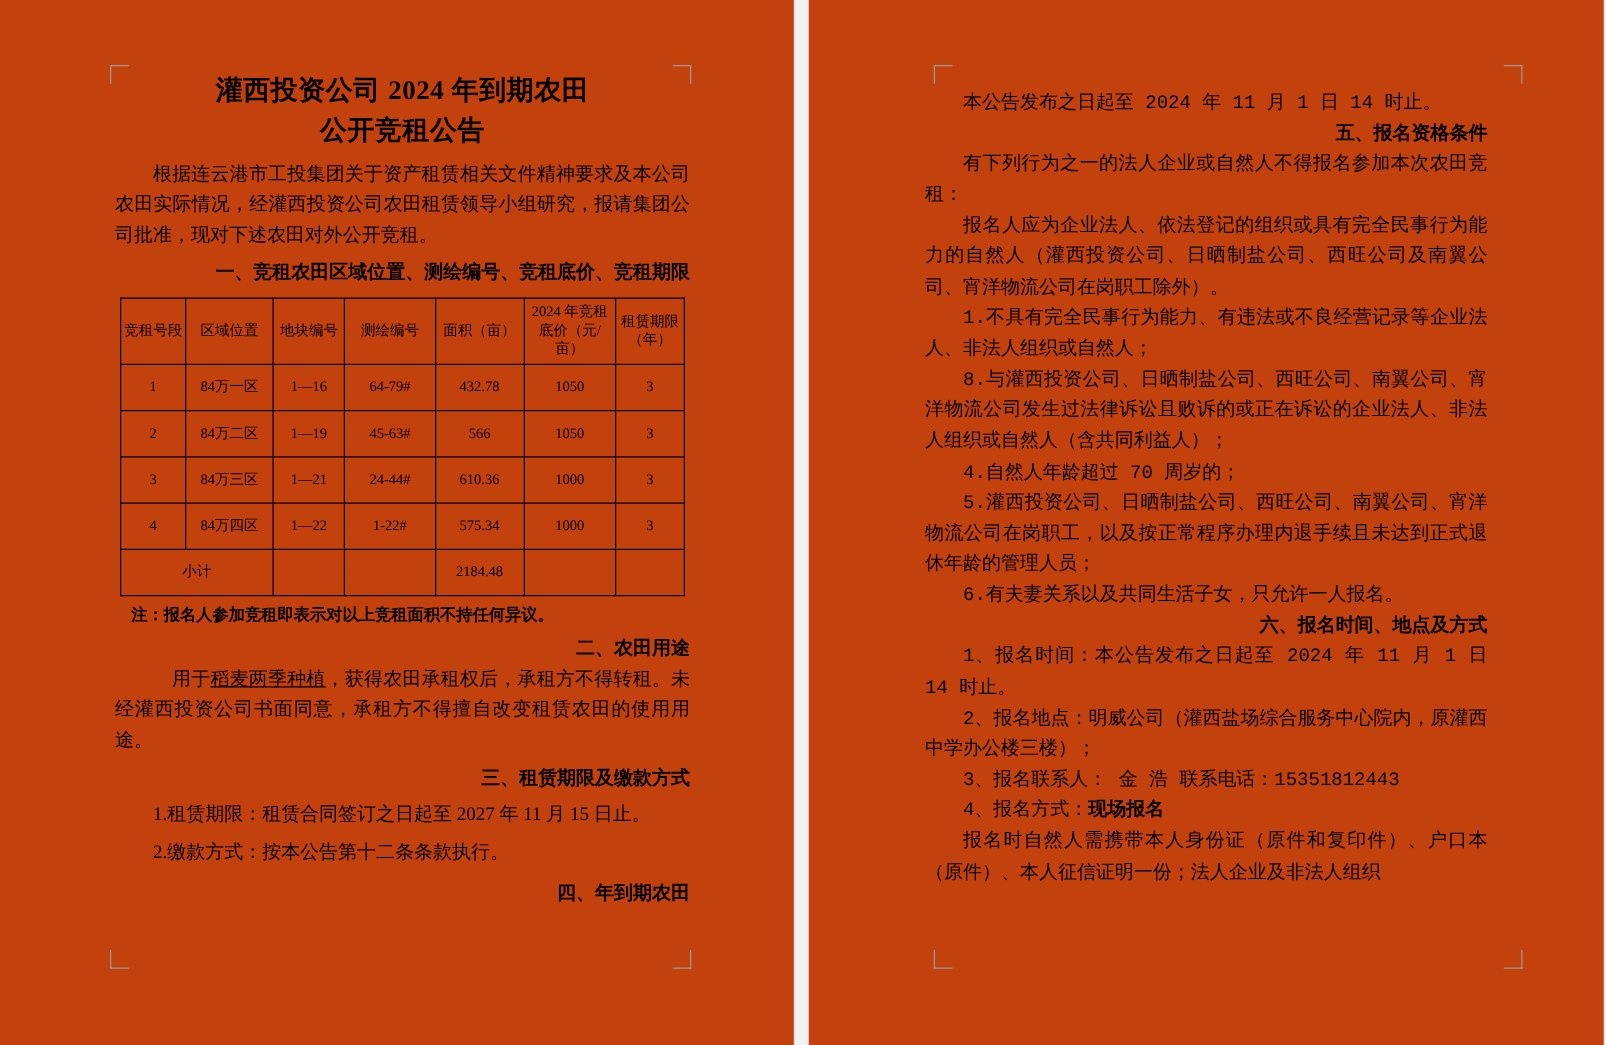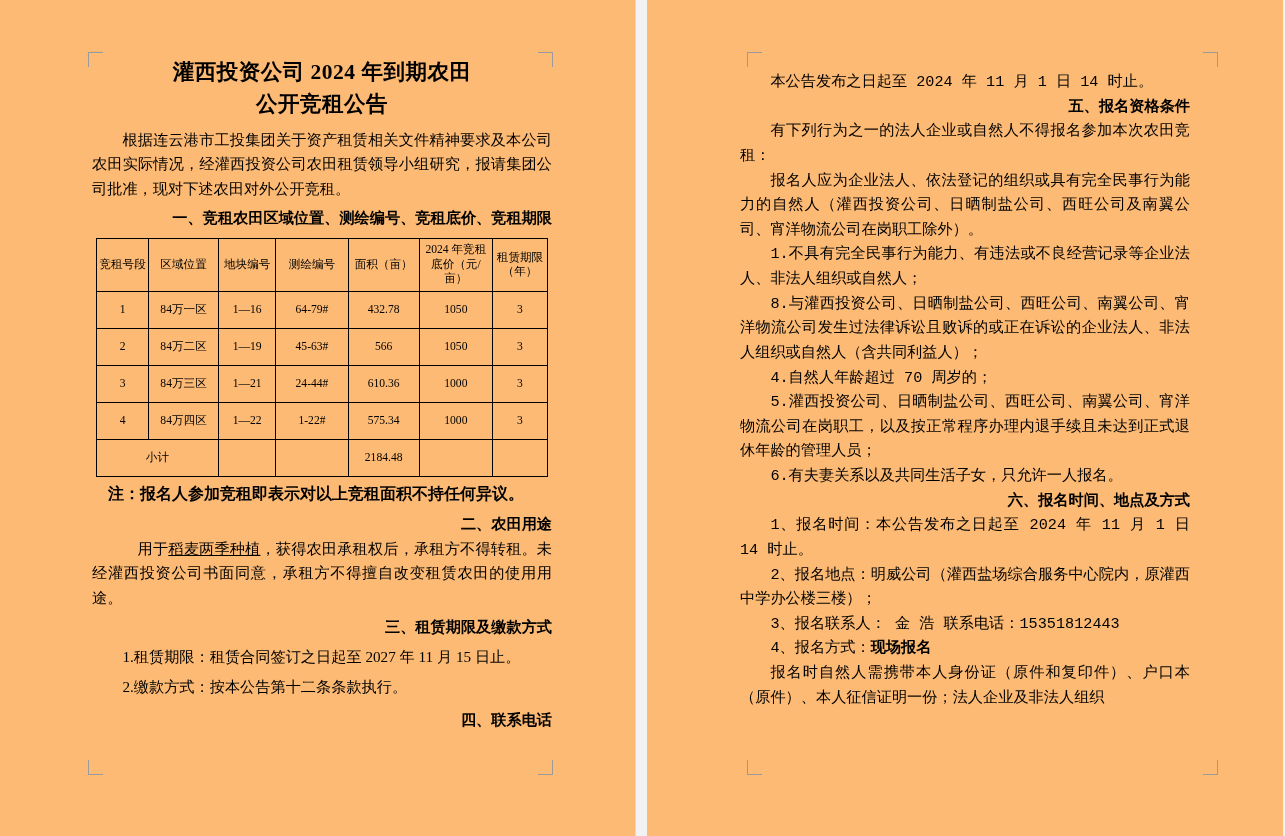--- a/index.html
+++ b/index.html
@@ -15,21 +15,21 @@
   }
   .workspace {
     position: relative;
     width: 1285px;
     height: 836px;
     display: flex;
     background: #f2f2f2;
   }
   .page {
     position: relative;
-    background: #fdba74;
+    background: #c2410c;
     width: 636px;
     height: 836px;
     box-sizing: border-box;
     overflow: hidden;
   }
   .page.left { border-right: 1px solid #d9d9d9; }
   .page-gap {
     width: 11px;
     background: #f2f2f2;
     height: 836px;
@@ -83,21 +83,21 @@
     font-size: 15.2px;
     font-weight: bold;
     margin: 0;
     text-indent: 2em;
     text-align: right;
   }
   .note {
     font-weight: bold;
     margin: 4px 0 0 0;
     text-indent: 1em;
-    font-size: 16px;
+    font-size: 13px;
   }
   .u { text-decoration: underline; }
   .b { font-weight: bold; }
 
   table.bid {
     border-collapse: collapse;
     width: 452px;
     margin: 7px 0 4px 4px;
     font-size: 11.6px;
     font-family: "Liberation Serif", "DejaVu Serif", serif;
@@ -213,21 +213,21 @@
       <div class="spacer-s"></div>
       <h2 class="sec">二、农田用途</h2>
       <p class="para indent3"><span>用于</span><span class="u">稻麦两季种植</span><span>，获得农田承租权后，承租方不得转租。未经灌西投资公司书面同意，承租方不得擅自改变租赁农田的使用用途。</span></p>
       <div class="spacer-s"></div>
       <h2 class="sec">三、租赁期限及缴款方式</h2>
       <div class="spacer-s"></div>
       <p class="para">1.租赁期限：租赁合同签订之日起至 2027 年 11 月 15 日止。</p>
       <div class="spacer-s"></div>
       <p class="para">2.缴款方式：按本公告第十二条条款执行。</p>
       <div class="spacer-m"></div>
-      <h2 class="sec">四、联系电话</h2>
+      <h2 class="sec">四、年到期农田</h2>
     </div>
   </div>
 
   <div class="page-gap"></div>
 
   <div class="page right">
     <div class="crop tl" style="left:100px; top:52px;"></div>
     <div class="crop tr" style="left:556px; top:52px;"></div>
     <div class="crop bl" style="left:100px; top:760px;"></div>
     <div class="crop br" style="left:556px; top:760px;"></div>

